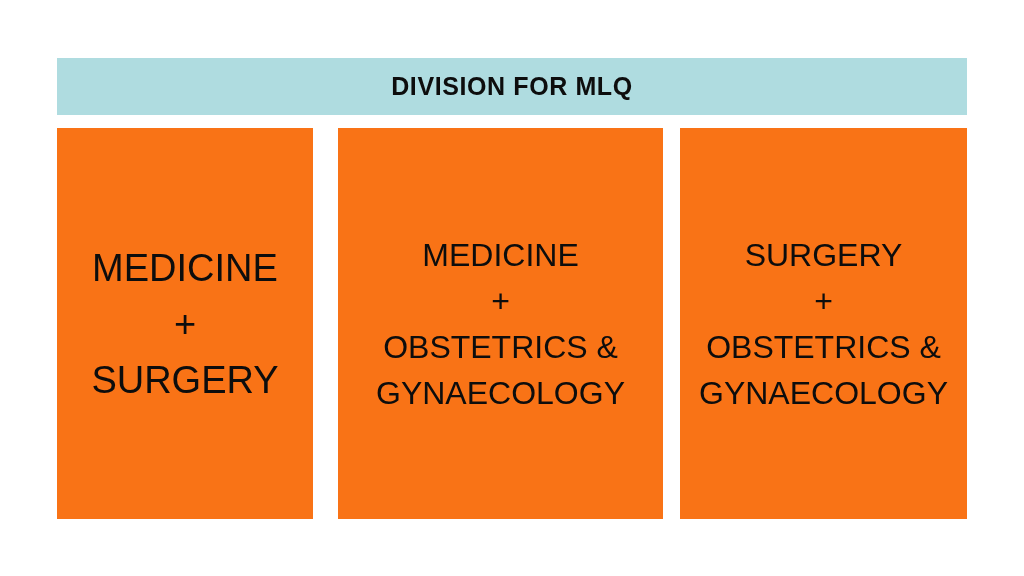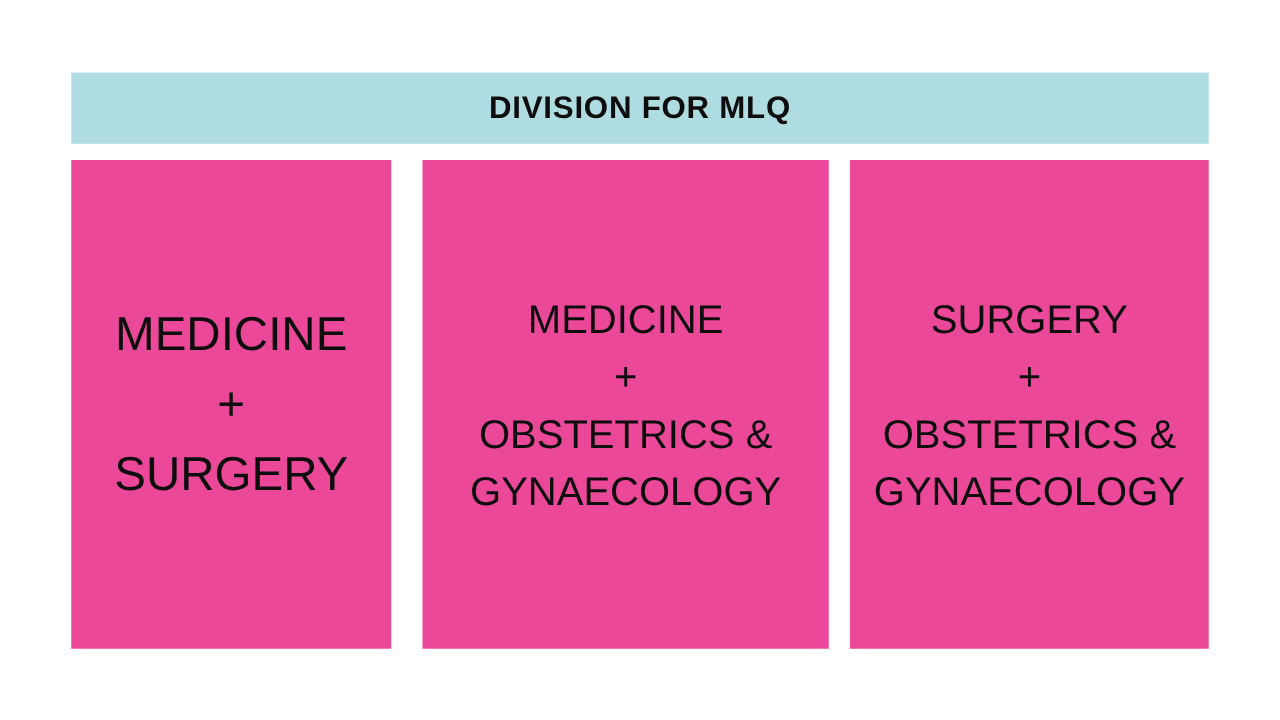--- a/index.html
+++ b/index.html
@@ -50,21 +50,21 @@
     left: 57px;
     top: 128px;
     width: 910px;
     height: 391px;
   }
 
   .card {
     position: absolute;
     top: 0;
     height: 391px;
-    background: #ec4899;
+    background: #f97316;
     display: flex;
     flex-direction: column;
     align-items: center;
     justify-content: center;
     box-sizing: border-box;
     padding: 0 8px;
   }
 
   .card-line {
     color: #0d0d0d;

